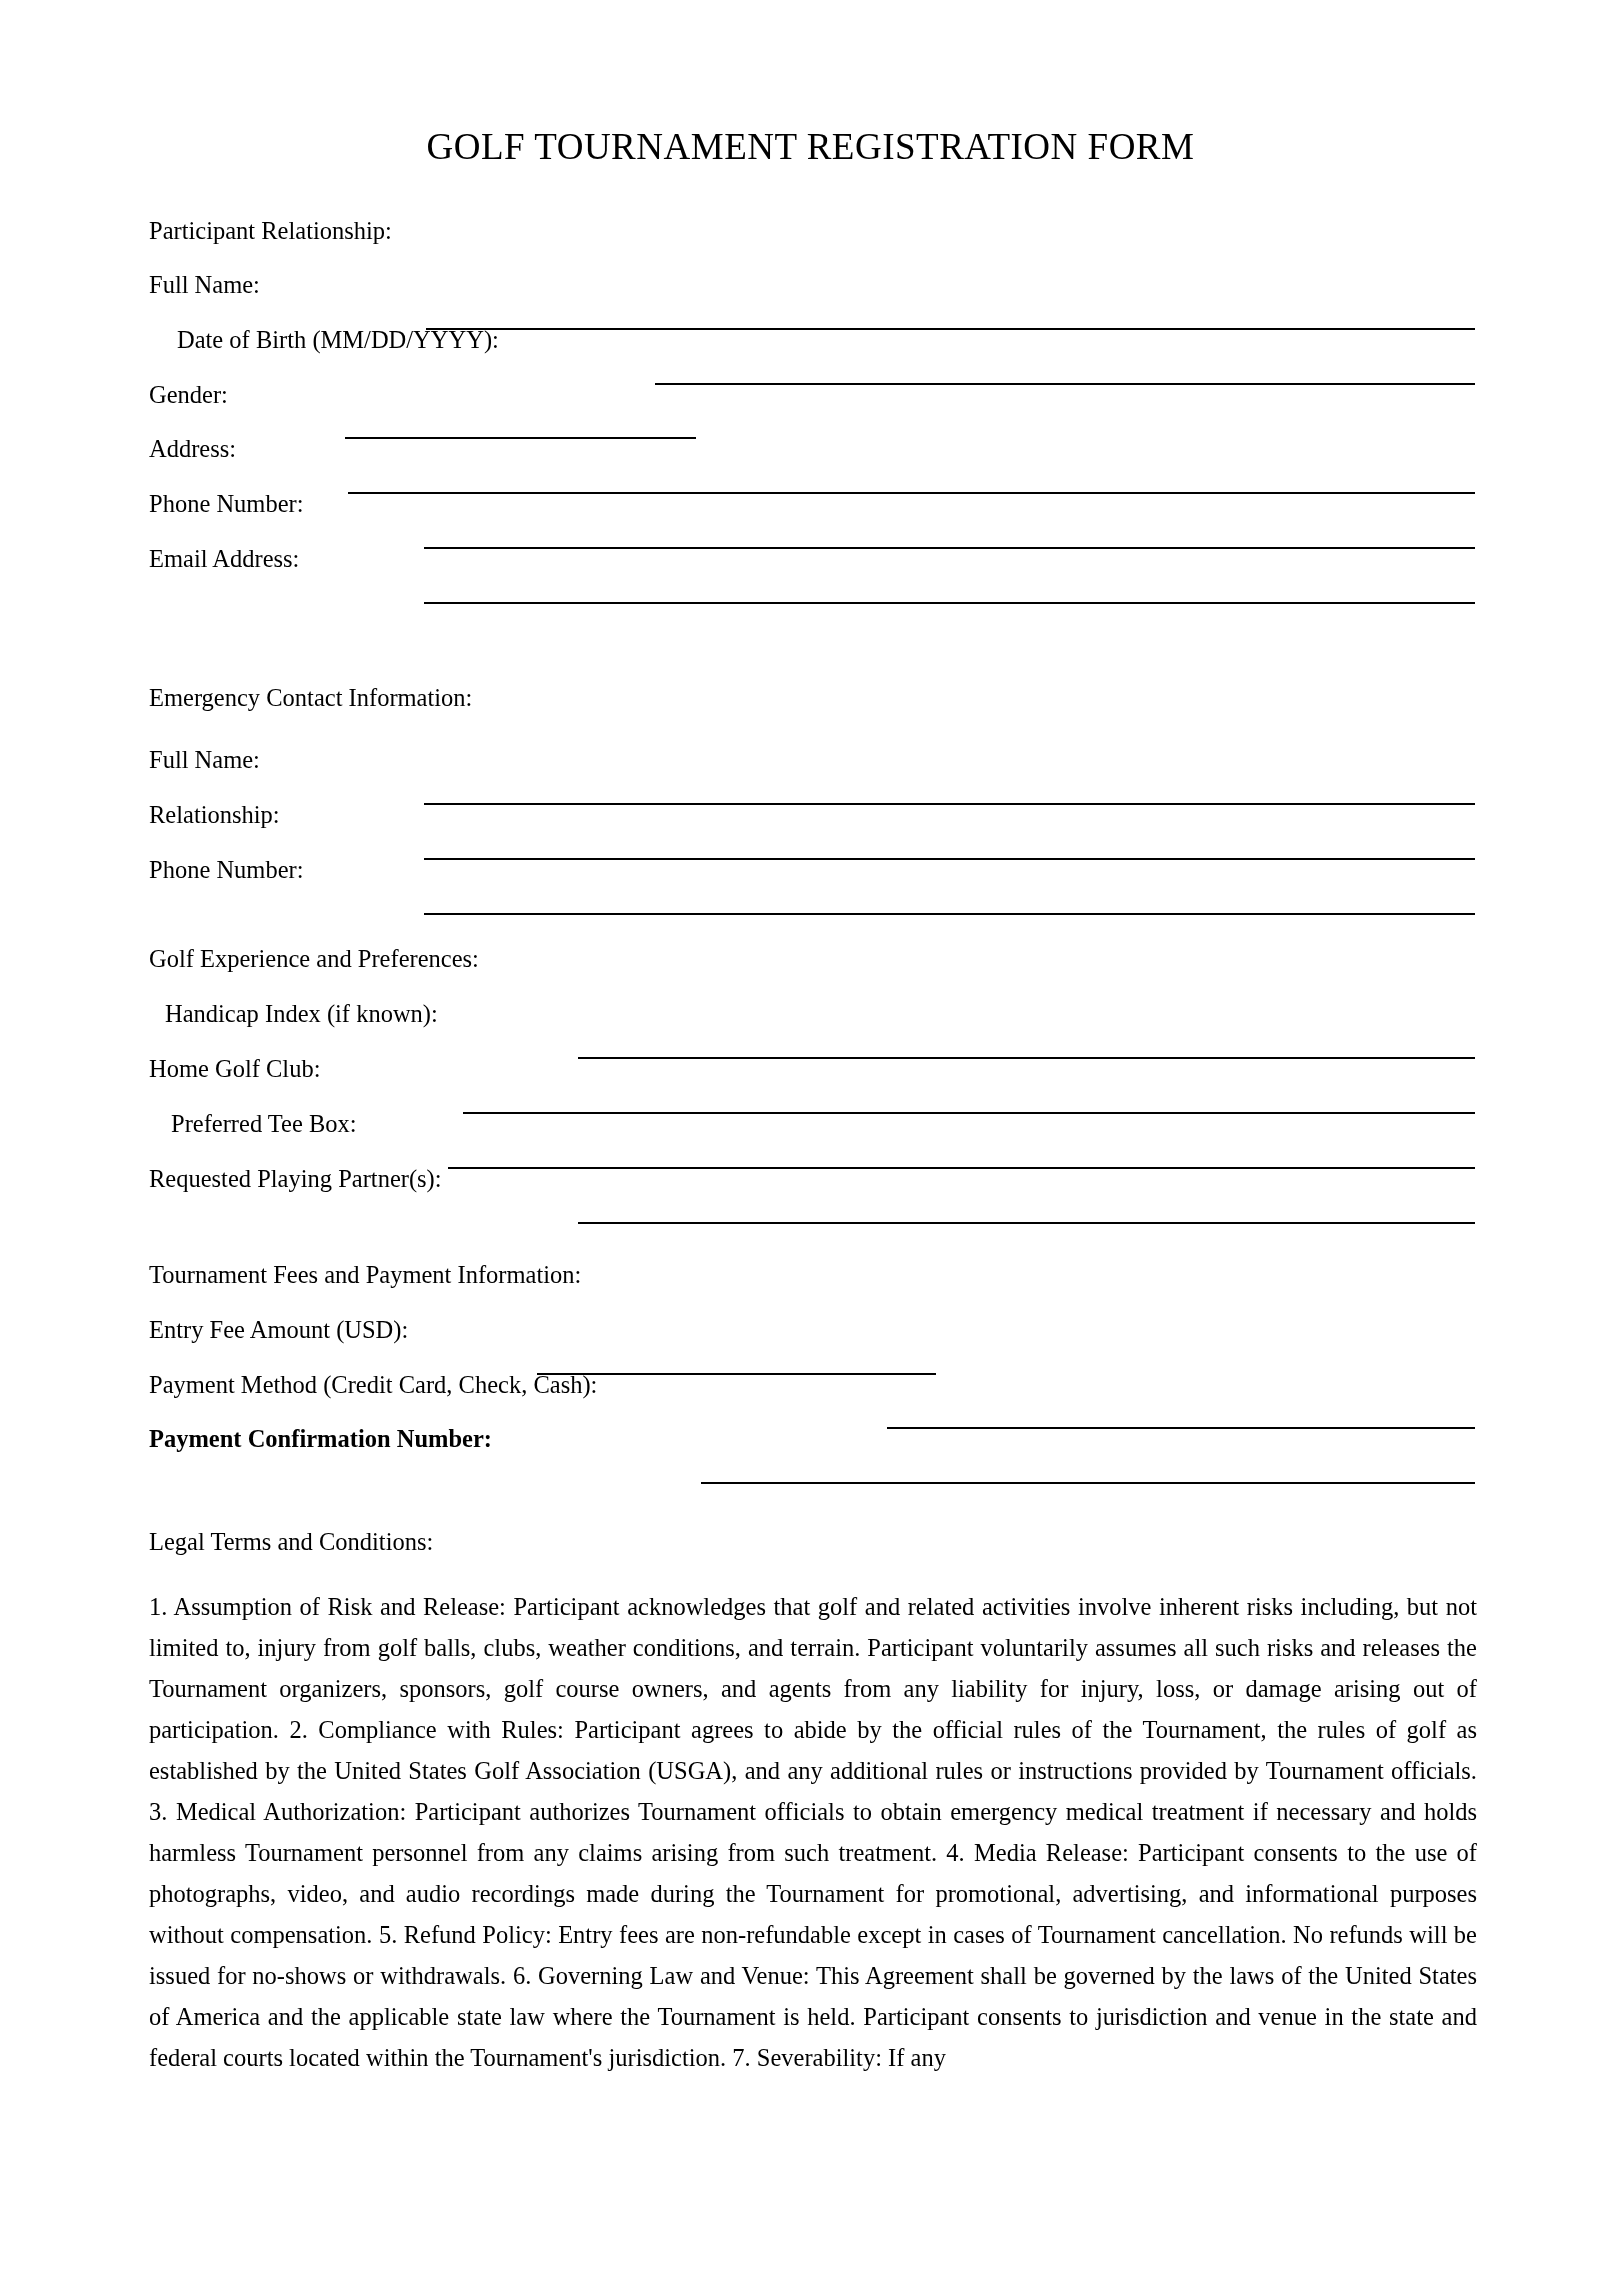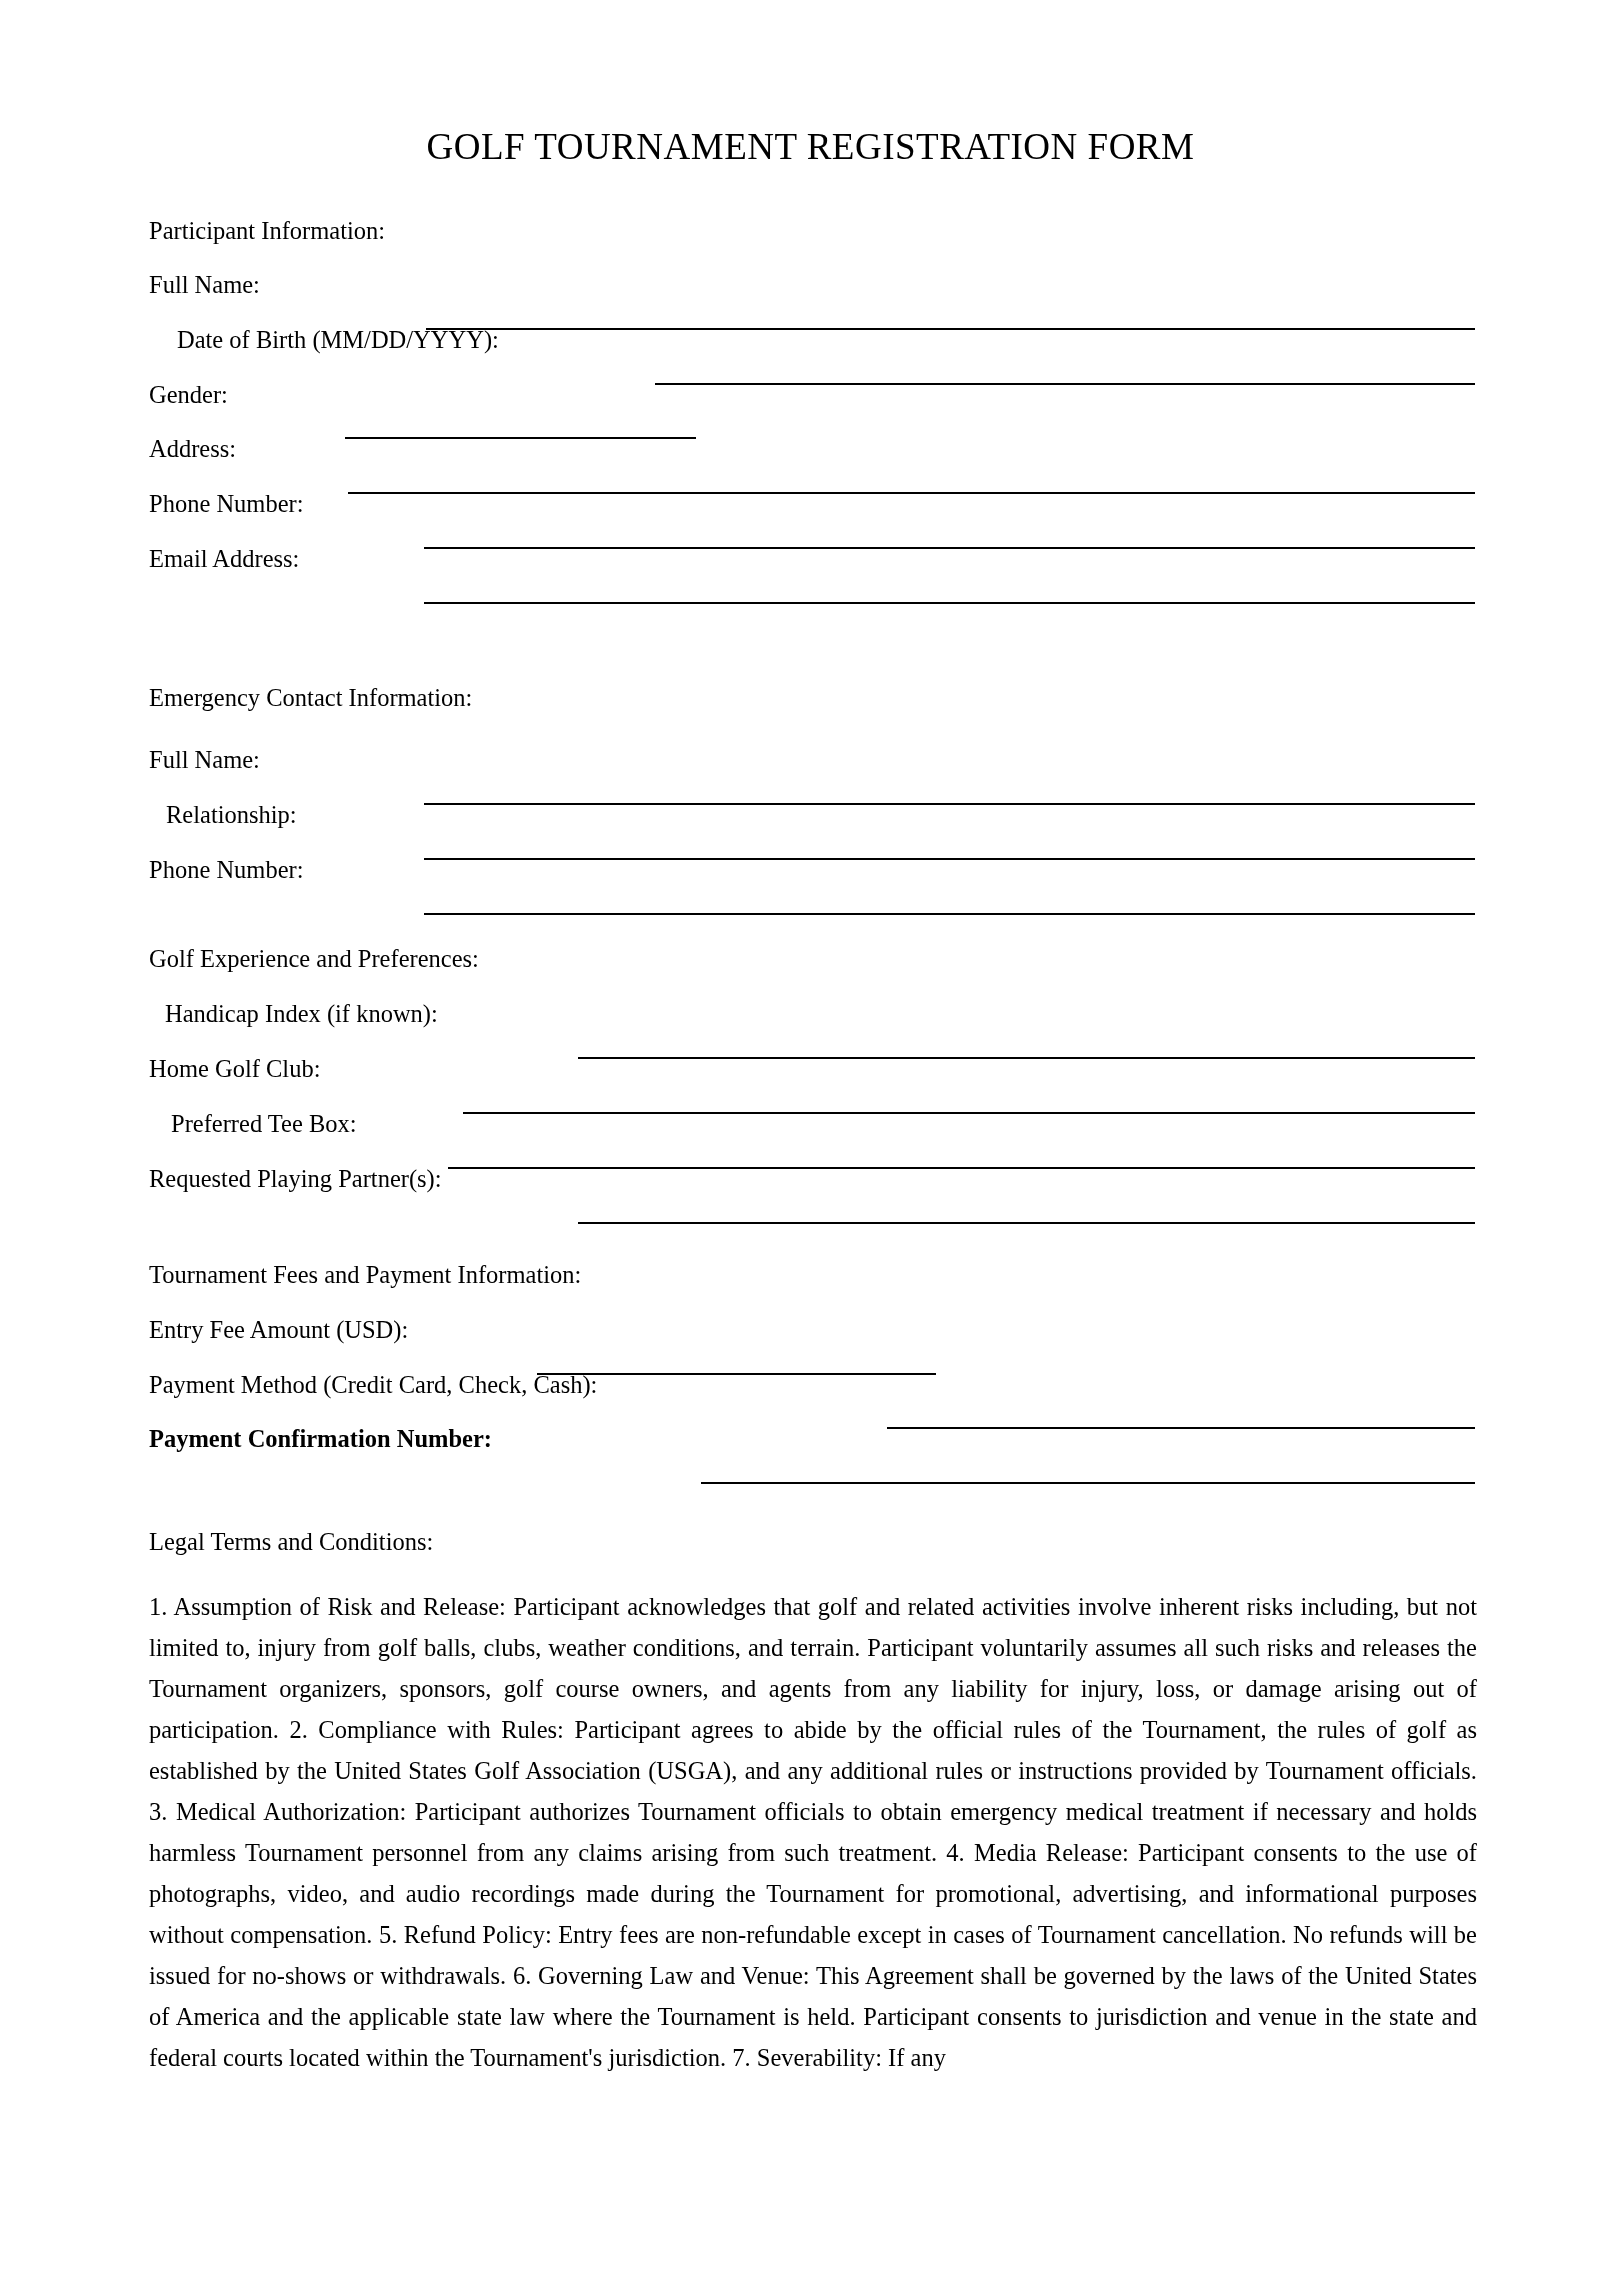--- a/index.html
+++ b/index.html
@@ -84,21 +84,21 @@
     text-justify: inter-word;
   }
 </style>
 </head>
 <body>
 
 <div class="page">
 
   <div class="doc-title">GOLF TOURNAMENT REGISTRATION FORM</div>
 
-  <div class="section-head" style="top:203px;">Participant Information:</div>
+  <div class="section-head" style="top:203px;">Participant Relationship:</div>
 
   <div class="field-label" style="top:257px;">Full Name:</div>
   <div class="rule" style="left:426px; top:312px; width:1049px;"></div>
 
   <div class="field-label" style="top:312px;margin-left:28px;">Date of Birth (MM/DD/YYYY):</div>
   <div class="rule" style="left:655px; top:367px; width:820px;"></div>
 
   <div class="field-label" style="top:367px;">Gender:</div>
   <div class="rule" style="left:345px; top:421px; width:351px;"></div>
 
@@ -109,21 +109,21 @@
   <div class="rule" style="left:424px; top:531px; width:1051px;"></div>
 
   <div class="field-label" style="top:531px;">Email Address:</div>
   <div class="rule" style="left:424px; top:586px; width:1051px;"></div>
 
   <div class="section-head" style="top:670px;">Emergency Contact Information:</div>
 
   <div class="field-label" style="top:732px;">Full Name:</div>
   <div class="rule" style="left:424px; top:787px; width:1051px;"></div>
 
-  <div class="field-label" style="top:787px;margin-left:17px;">Relationship:</div>
+  <div class="field-label" style="top:787px;">Relationship:</div>
   <div class="rule" style="left:424px; top:842px; width:1051px;"></div>
 
   <div class="field-label" style="top:842px;">Phone Number:</div>
   <div class="rule" style="left:424px; top:897px; width:1051px;"></div>
 
   <div class="section-head" style="top:931px;">Golf Experience and Preferences:</div>
 
   <div class="field-label" style="top:986px;margin-left:16px;">Handicap Index (if known):</div>
   <div class="rule" style="left:578px; top:1041px; width:897px;"></div>
 

